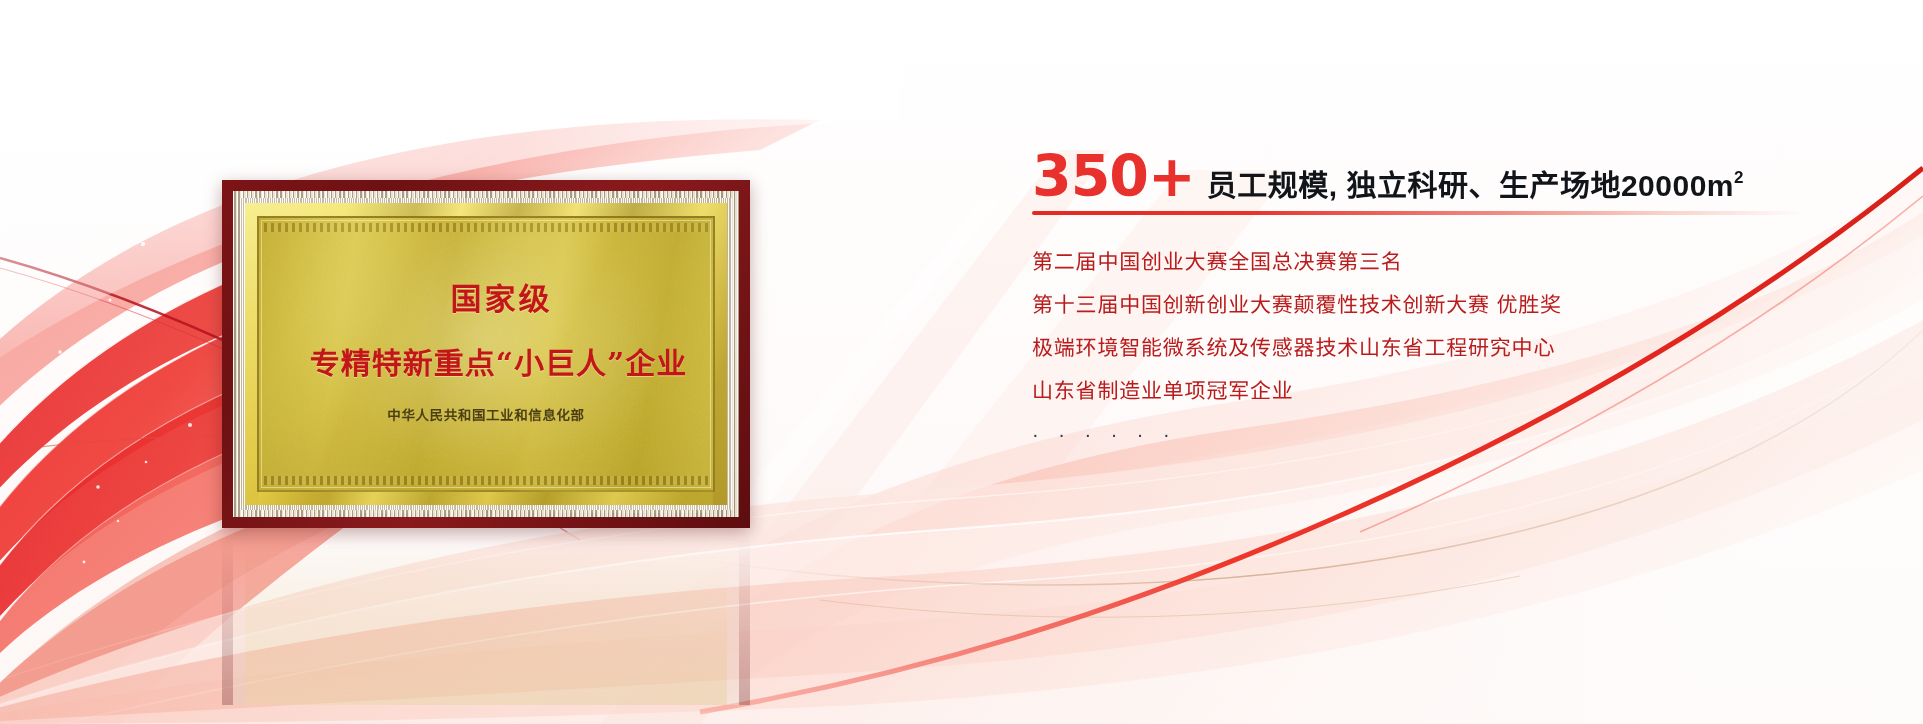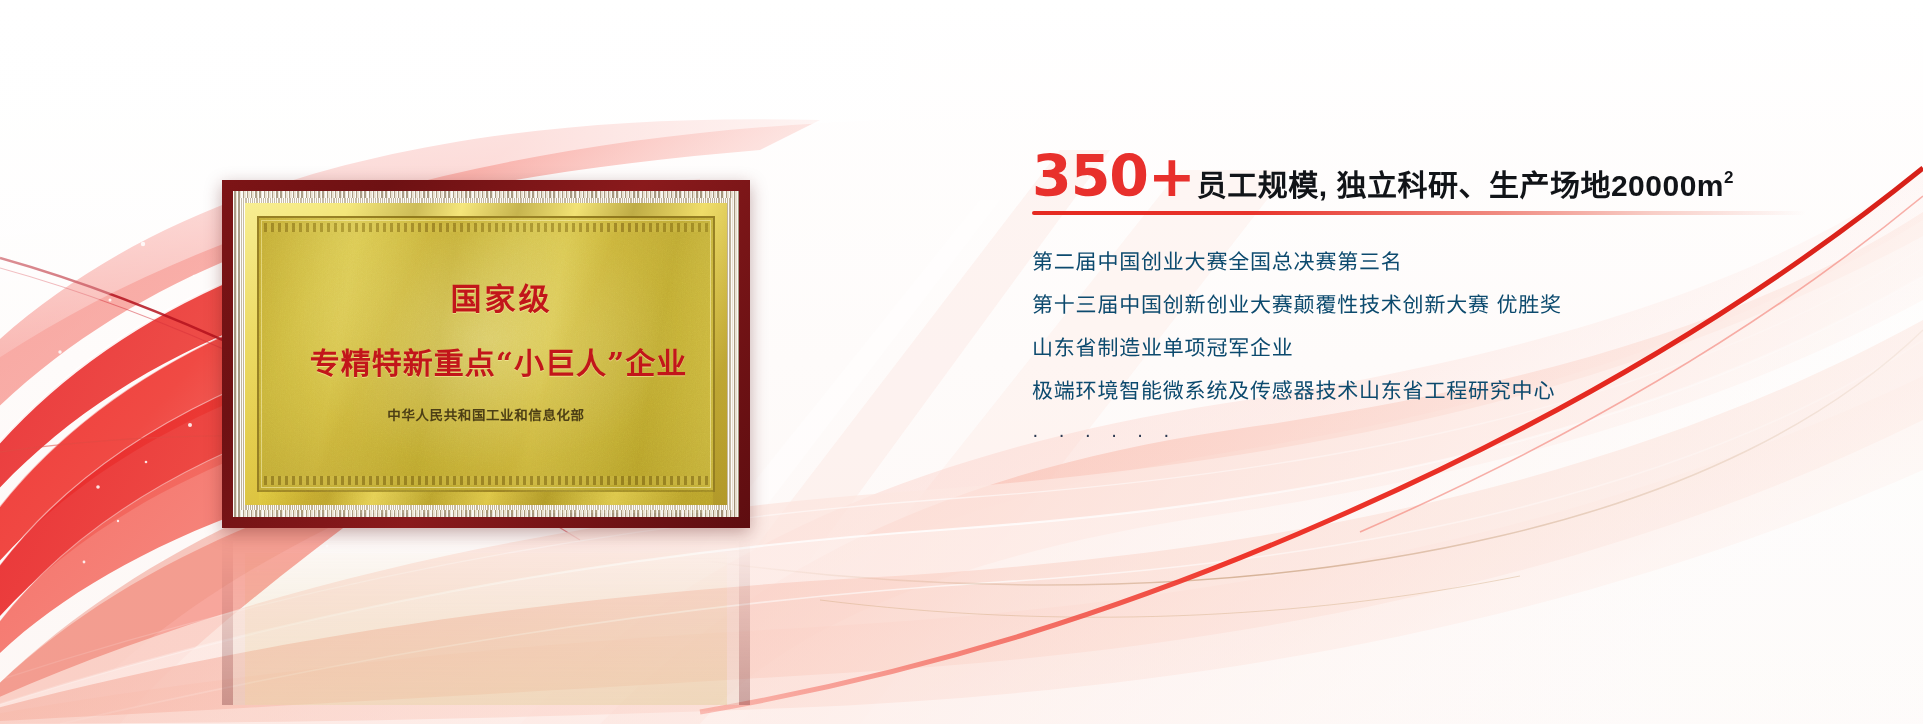--- a/index.html
+++ b/index.html
@@ -165,36 +165,36 @@
     display:flex; align-items:baseline;
   }
   #headline-number {
     font-family:"DejaVu Sans","Liberation Sans",sans-serif;
     font-size:57px; font-weight:700; letter-spacing:-1px;
     color:#e8302c;
   }
   #headline-text {
     font-size:30px; font-weight:700; letter-spacing:.5px;
     color:#111418;
-    margin-left:2px;
+    margin-left:12px;
   }
   #headline-sup {
     font-size:17px; font-weight:700; color:#111418;
     vertical-align:super; position:relative; top:-13px; left:0px;
   }
   #headline-rule {
     margin-top:6px;
     width:774px; height:4px;
     background:linear-gradient(to right,#e52920 0%,#e8332b 28%,#f08a80 60%,#f8cdc6 80%,rgba(255,255,255,0) 100%);
     border-radius:2px;
   }
   #honor-list { margin-top:36px; }
   .honor-item {
     font-size:21px;
-    color:#0c4a6e;
+    color:#b91c1c;
     letter-spacing:.8px;
     line-height:1;
     margin-bottom:22px;
     white-space:nowrap;
   }
   #honor-ellipsis {
     margin-top:4px;
     color:#2c3a52;
     font-size:20px;
     letter-spacing:7px;
@@ -420,20 +420,20 @@
       <span id="headline-number">350+</span>
       <span id="headline-text">员工规模, 独立科研、生产场地20000m</span>
       <span id="headline-sup">2</span>
     </div>
 
     <div id="headline-rule"></div>
 
     <div id="honor-list">
       <div class="honor-item">第二届中国创业大赛全国总决赛第三名</div>
       <div class="honor-item">第十三届中国创新创业大赛颠覆性技术创新大赛 优胜奖</div>
+      <div class="honor-item">极端环境智能微系统及传感器技术山东省工程研究中心</div>
       <div class="honor-item">山东省制造业单项冠军企业</div>
-      <div class="honor-item">极端环境智能微系统及传感器技术山东省工程研究中心</div>
       <div id="honor-ellipsis">· · · · · ·</div>
     </div>
 
   </div>
 
 </div>
 
 </body></html>

